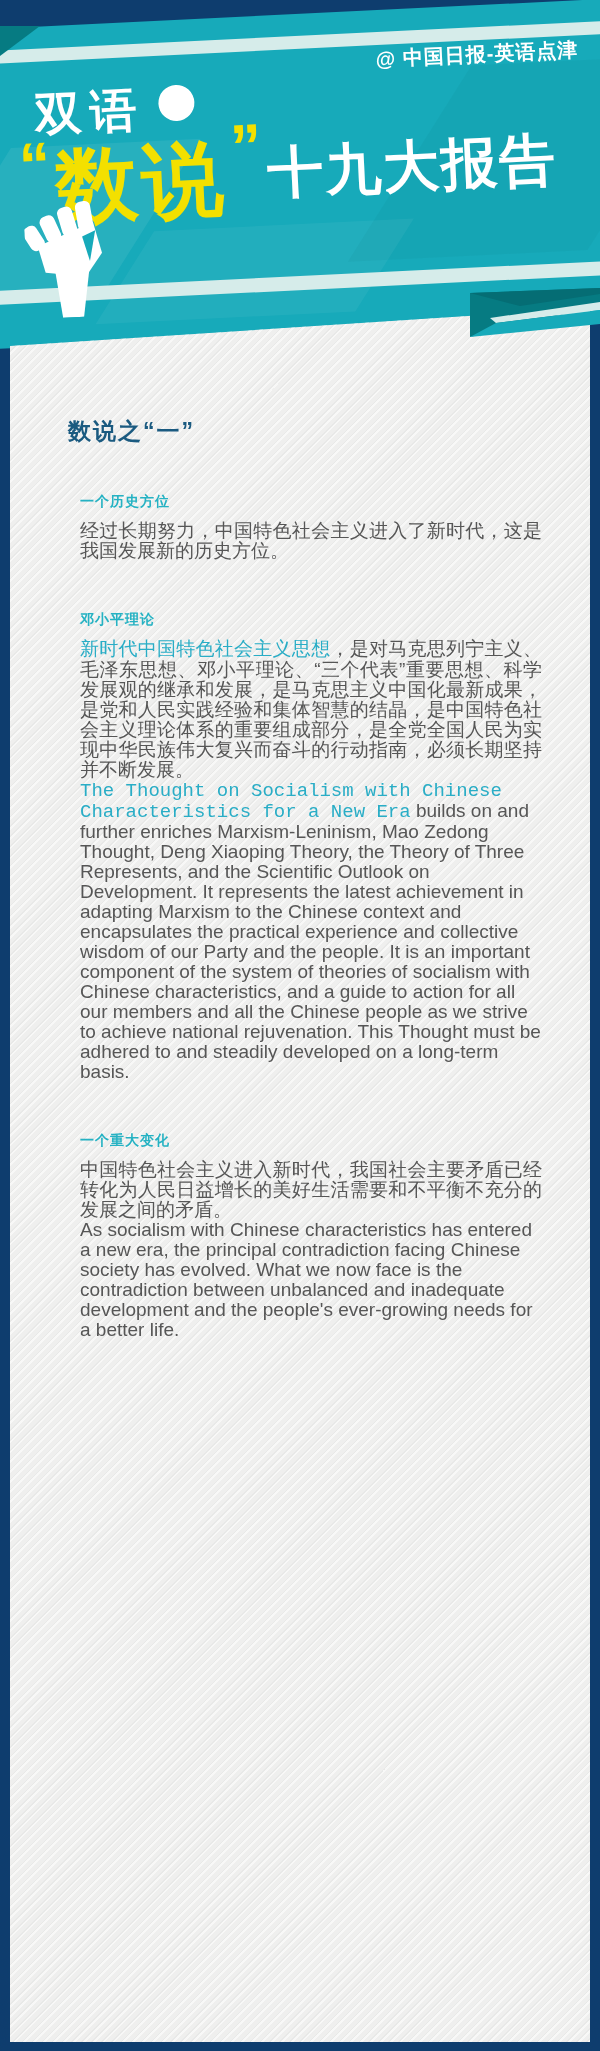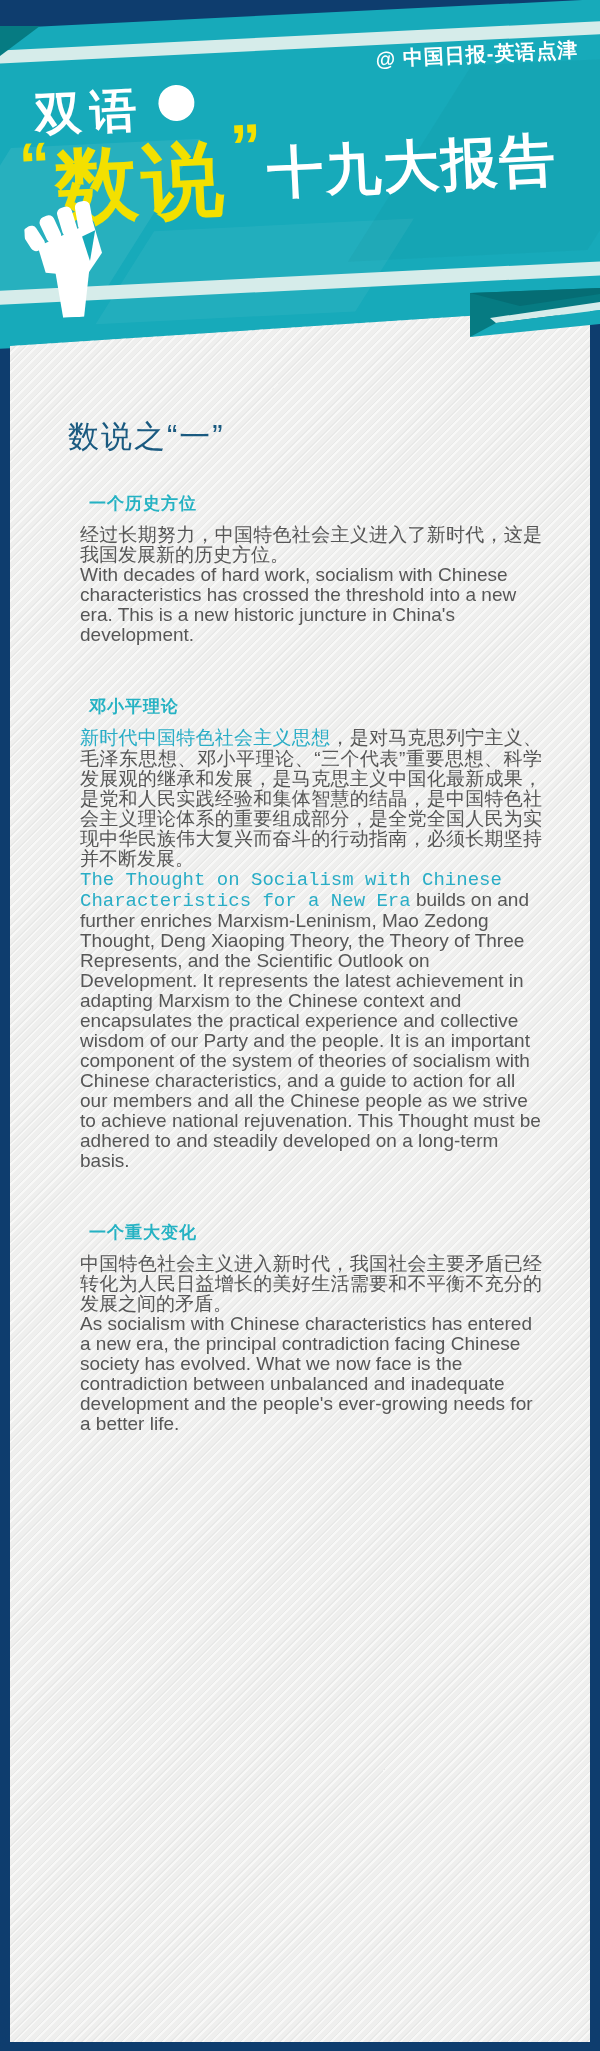--- a/index.html
+++ b/index.html
@@ -36,24 +36,24 @@
     position:absolute;left:10px;right:10px;top:300px;bottom:9px;z-index:3;
     background-color:#efefee;
     background-image:repeating-linear-gradient(315deg,
       rgba(255,255,255,0.55) 0px,rgba(255,255,255,0.55) 2px,
       rgba(224,225,224,0.45) 2px,rgba(224,225,224,0.45) 3px,
       rgba(255,255,255,0) 3px,rgba(255,255,255,0) 7px);
     clip-path:polygon(0 46px,100% 8px,100% 100%,0 100%);
     box-sizing:border-box;
     padding:116px 48px 0 48px;
   }
-  .card-title{font-size:31px;font-weight:normal;color:#1a5a80;margin:0 0 34px 10px;letter-spacing:2px;}
+  .card-title{font-size:23px;font-weight:bold;color:#1a5a80;margin:0 0 46px 10px;letter-spacing:2px;}
   .section{margin-left:22px;}
   .section + .section{margin-top:50px;}
-  .sec-heading{color:#25b2c3;font-size:17px;font-weight:bold;margin:0 0 10px 9px;letter-spacing:1px;}
+  .sec-heading{color:#25b2c3;font-size:14px;font-weight:bold;margin:0 0 10px 0;letter-spacing:1px;}
   .para{font-size:19px;line-height:20px;color:#565656;margin:0;}
   .zh{text-align:justify;}
   .hl{color:#29adc6;font-family:Liberation Mono, monospace;}
   
   .fold-tr{position:absolute;left:440px;top:280px;width:160px;height:70px;z-index:4;}
 </style>
 </head>
 <body>
 
 <div class="banner">
@@ -88,21 +88,20 @@
 </div>
 
 <div class="fold-tl"></div>
 
 <div class="card">
   <h1 class="card-title">数说之“一”</h1>
 
   <div class="section">
     <h2 class="sec-heading">一个历史方位</h2>
     <p class="para zh"><span>经过长期努力，中国特色社会主义进入了新时代，这是我国发展新的历史方位。</span></p>
-    <p class="para"><span>With decades of hard work, socialism with Chinese characteristics has crossed the threshold into a new era. This is a new historic juncture in China's development.</span></p>
   </div>
 
   <div class="section">
     <h2 class="sec-heading">邓小平理论</h2>
     <p class="para zh"><span class="hl">新时代中国特色社会主义思想</span><span>，是对马克思列宁主义、毛泽东思想、邓小平理论、“三个代表”重要思想、科学发展观的继承和发展，是马克思主义中国化最新成果，是党和人民实践经验和集体智慧的结晶，是中国特色社会主义理论体系的重要组成部分，是全党全国人民为实现中华民族伟大复兴而奋斗的行动指南，必须长期坚持并不断发展。</span></p>
     <p class="para"><span class="hl">The Thought on Socialism with Chinese Characteristics for a New Era</span><span> builds on and further enriches Marxism-Leninism, Mao Zedong Thought, Deng Xiaoping Theory, the Theory of Three Represents, and the Scientific Outlook on Development. It represents the latest achievement in adapting Marxism to the Chinese context and encapsulates the practical experience and collective wisdom of our Party and the people. It is an important component of the system of theories of socialism with Chinese characteristics, and a guide to action for all our members and all the Chinese people as we strive to achieve national rejuvenation. This Thought must be adhered to and steadily developed on a long-term basis.</span></p>
   </div>
 
   <div class="section">
     <h2 class="sec-heading">一个重大变化</h2>

